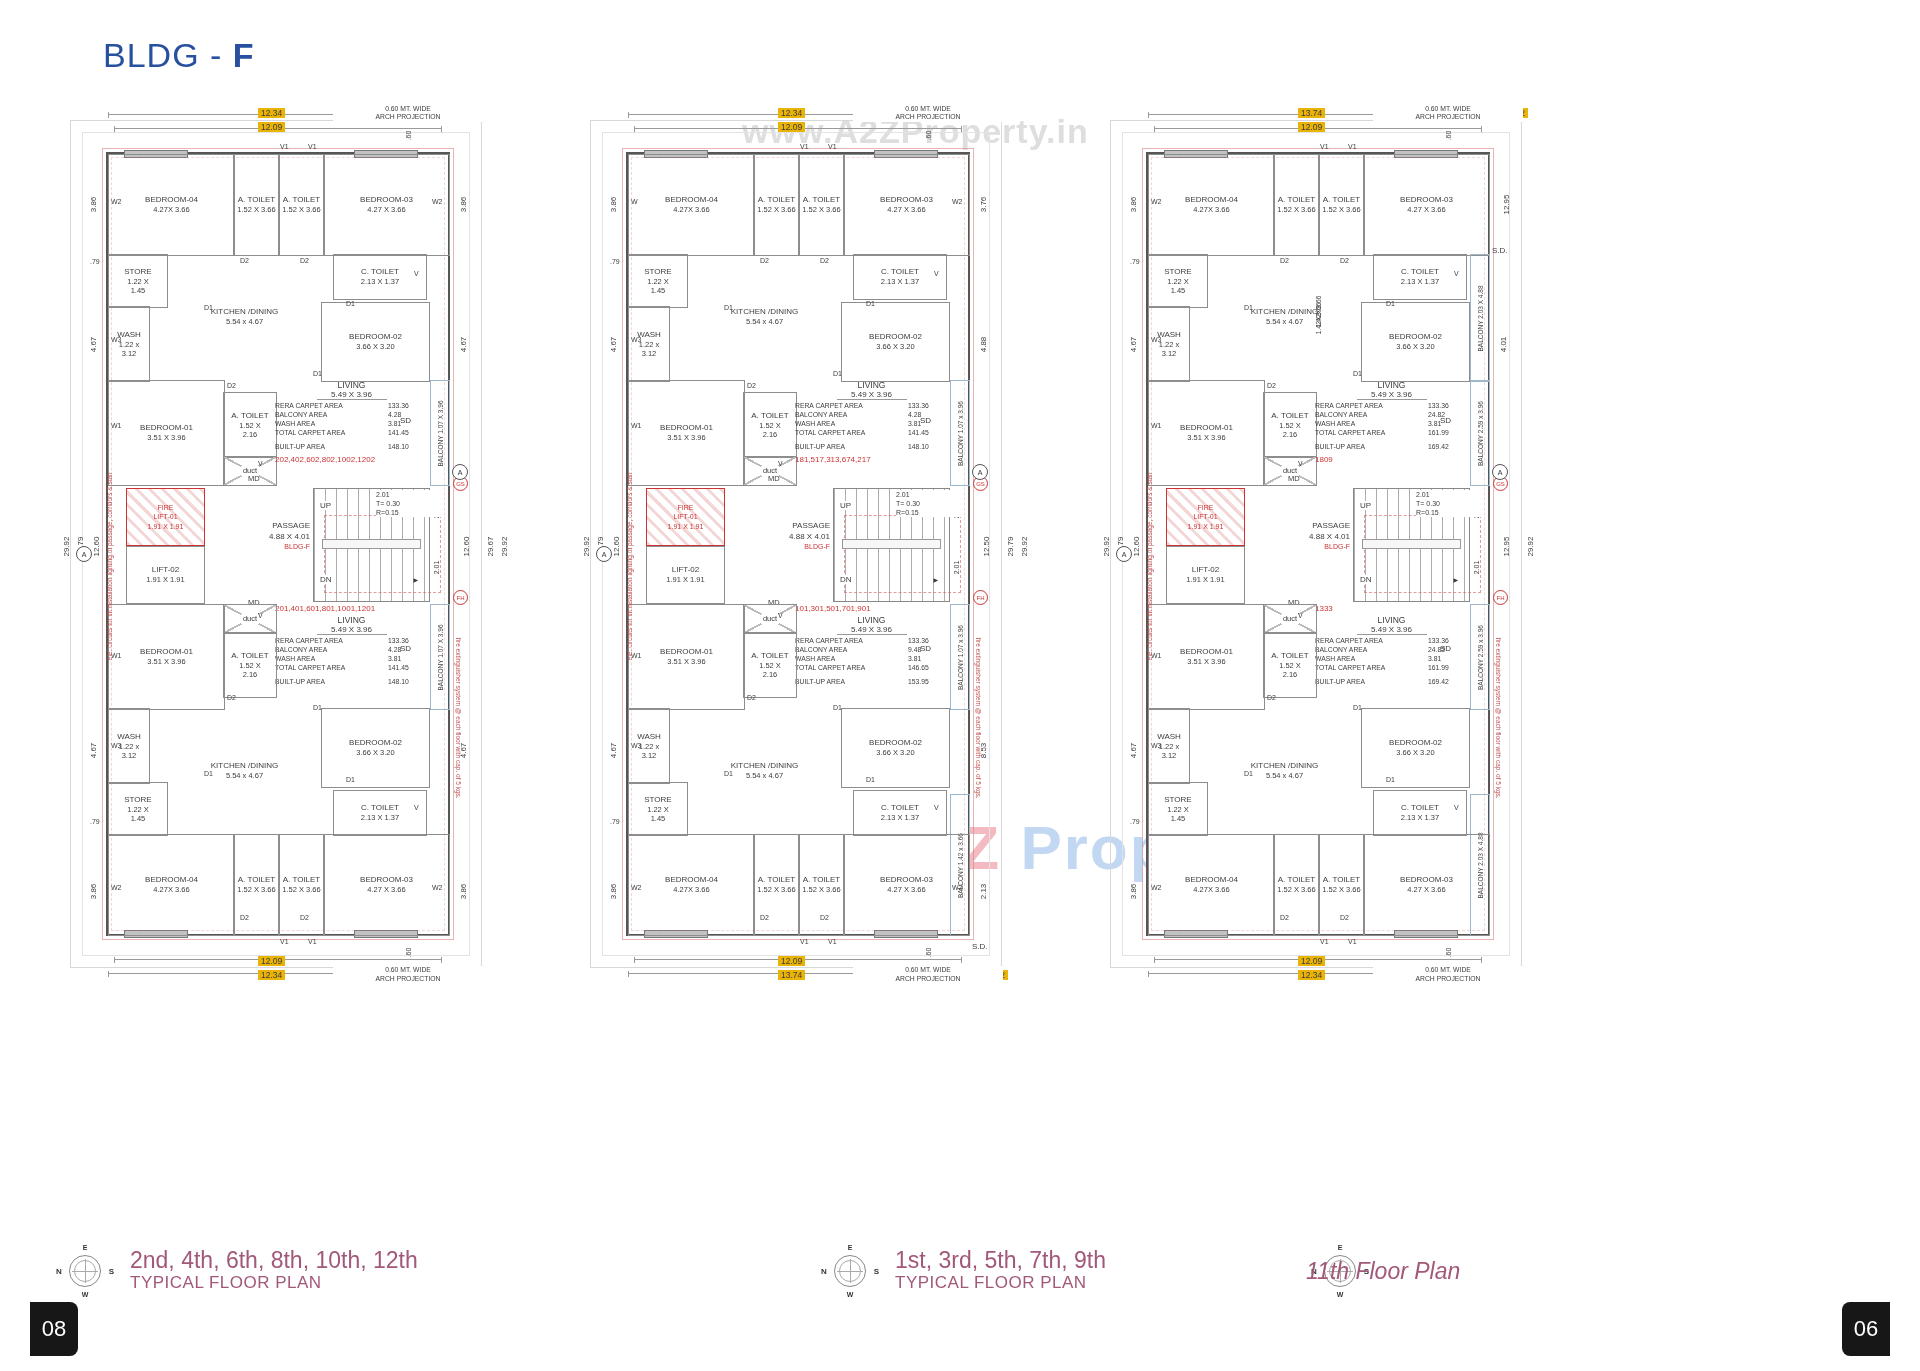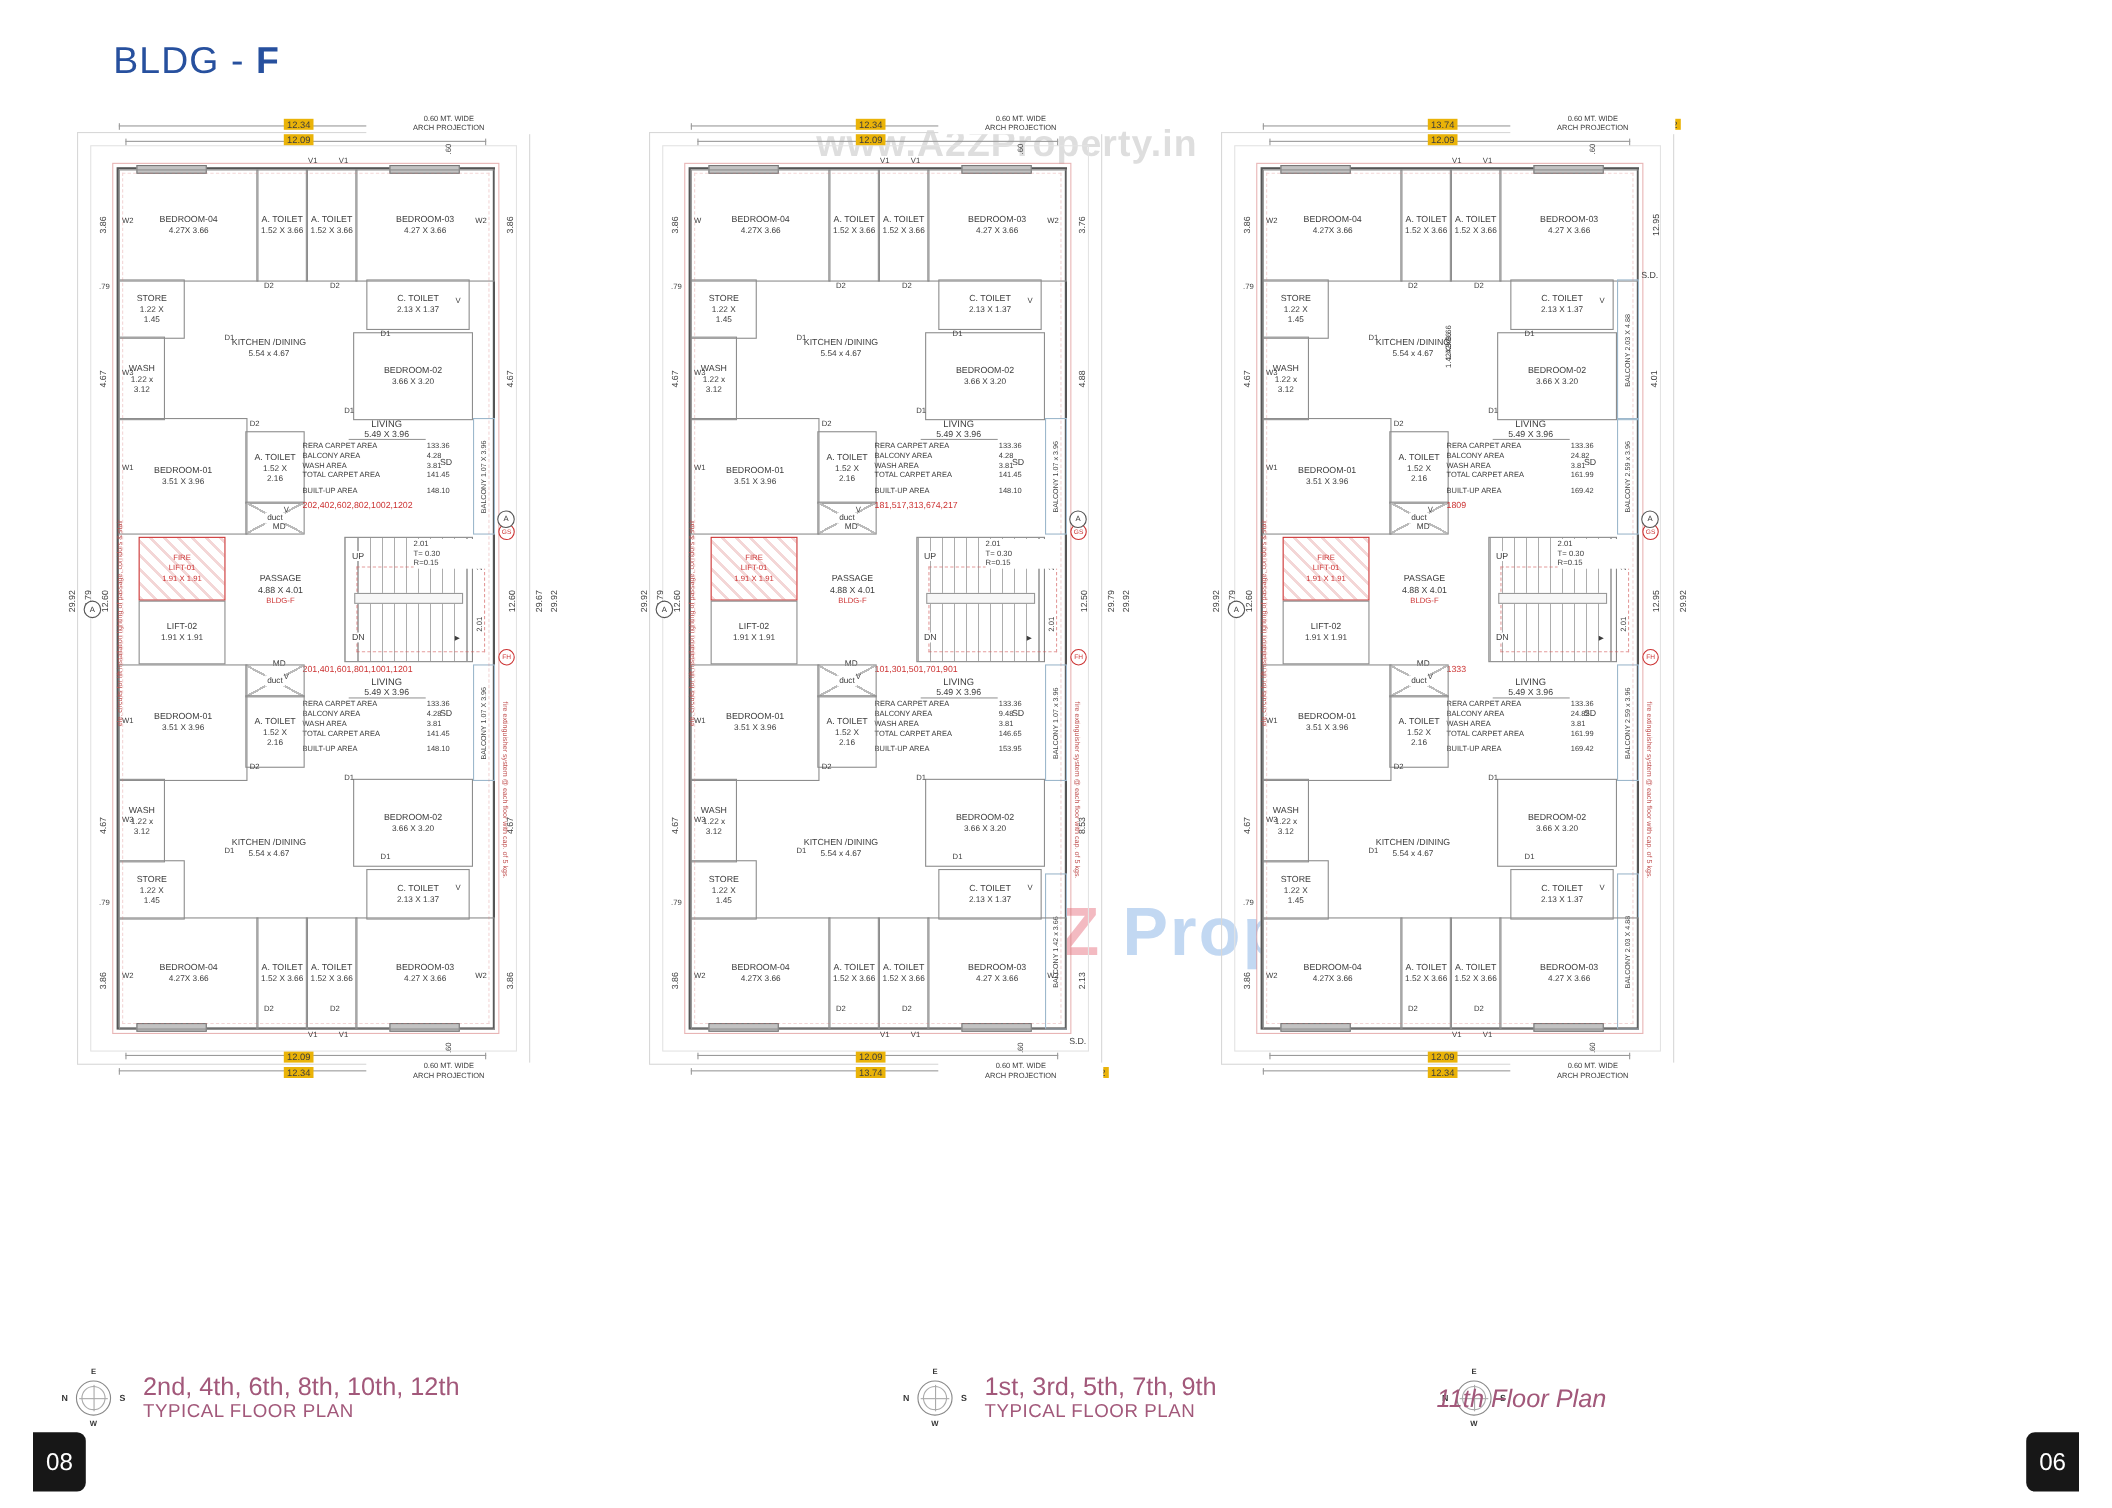--- a/index.html
+++ b/index.html
@@ -100,21 +100,21 @@
   .arow .av{min-width:40px;text-align:left;padding-left:4px;}
   .abuilt{margin-top:5px;}
   .units{color:#cc3333;font-size:8px;text-align:left;margin-top:3px;white-space:nowrap;}
   .livb .units{margin:0 0 2px 0;}
 
   
   .flift{position:absolute;left:18px;top:334px;width:77px;height:56px;border:1.5px solid #cc3333;
      background:repeating-linear-gradient(45deg,rgba(204,70,70,.22) 0 3px,transparent 3px 9px);
      display:flex;flex-direction:column;align-items:center;justify-content:center;color:#cc3333;font-size:7px;line-height:1.3;}
   .lift2{left:18px;top:392px;width:77px;height:56px;}
-  .passage{position:absolute;left:92px;top:366px;width:110px;text-align:center;font-size:8px;line-height:1.4;}
+  .passage{position:absolute;left:92px;top:366px;width:110px;text-align:right;font-size:8px;line-height:1.4;}
   .passage .bl{color:#cc3333;font-size:7px;}
   .stairs{position:absolute;left:205px;top:334px;width:115px;height:112px;border:1px solid #888;
      background:repeating-linear-gradient(90deg,#adadad 0 1px,transparent 1px 11px);}
   .stairs .mid{position:absolute;left:8px;right:8px;top:50px;height:8px;background:#f7f7f7;border:1px solid #999;}
   .stairs .red{position:absolute;left:10px;top:26px;right:-12px;bottom:8px;border:1px dashed rgba(210,90,90,.6);}
   .sflag{position:absolute;left:4px;width:100px;display:flex;justify-content:space-between;align-items:center;font-size:8px;background:transparent;}
   .sflag .ar{font-size:6px;}
   .sup{top:12px;} .sdn{top:86px;}
   .sflag span:first-child{background:#fff;padding:0 2px;}
   .snote{position:absolute;left:268px;top:336px;width:66px;font-size:7px;line-height:1.3;background:#fff;z-index:3;}

